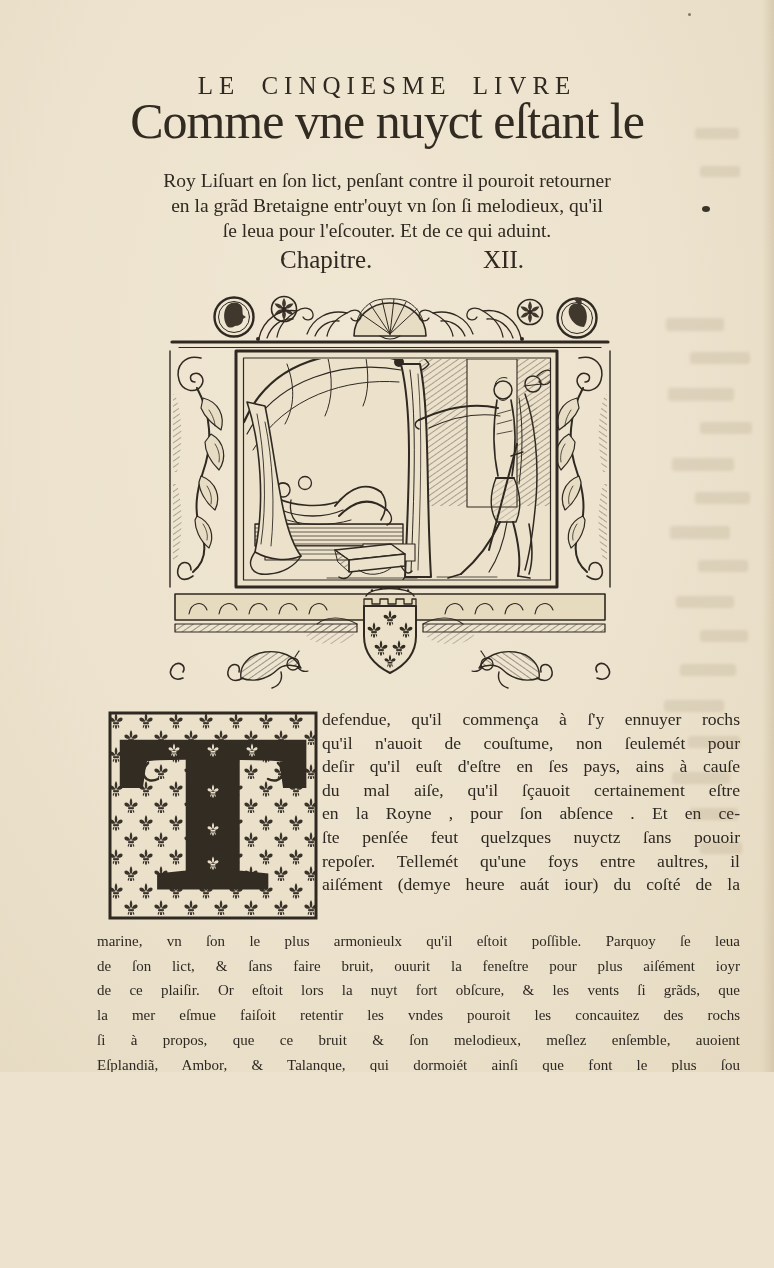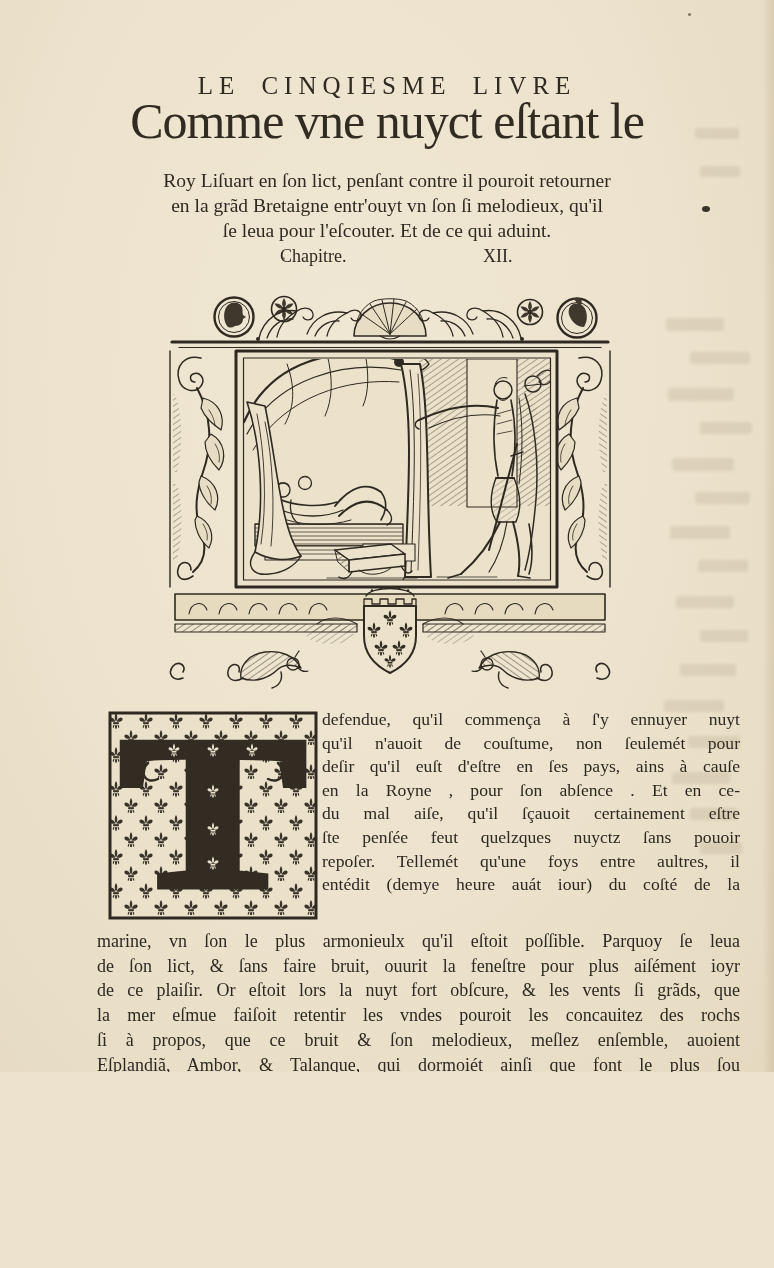--- a/index.html
+++ b/index.html
@@ -13,32 +13,32 @@
     font-size:25px;letter-spacing:6px;word-spacing:9px;color:#2f2921;
   }
   .big-title{
     position:absolute;top:92px;left:0;width:100%;text-align:center;
     font-size:50px;letter-spacing:-1px;color:#322b21;
   }
   .argument{
     position:absolute;top:168px;left:0;width:100%;text-align:center;
     font-size:19.5px;line-height:25px;color:#2f2921;
   }
-  .chapter-line{position:absolute;top:246px;left:0;width:774px;height:25px;font-size:18px;color:#2f2921;}
+  .chapter-line{position:absolute;top:246px;left:0;width:774px;height:25px;font-size:25px;color:#2f2921;}
   .chapter-label{position:absolute;left:280px;}
   .chapter-number{position:absolute;left:483px;}
   .woodcut-wrap{position:absolute;left:167px;top:294px;width:446px;height:397px;}
   .initial-wrap{position:absolute;left:108px;top:711px;width:210px;height:209px;}
   .body-indent{
     position:absolute;left:322px;top:708px;width:418px;
     font-size:17.6px;line-height:23.6px;color:#2e2822;
   }
   .body-full{
     position:absolute;left:97px;top:929px;width:643px;
-    font-size:18px;line-height:24.7px;color:#2e2822;
+    font-size:15px;line-height:24.7px;color:#2e2822;
   }
   .jln{text-align:justify;text-align-last:justify;white-space:normal;}
   .catchword-line{text-align:center;padding-right:38px;}
   .sm{position:absolute;background:rgba(125,104,72,.13);filter:blur(1.6px);border-radius:3px;}
   .speck{position:absolute;border-radius:50%;background:#3a3428;}
   .edge-shade{position:absolute;top:0;right:0;width:12px;height:100%;
     background:linear-gradient(to left, rgba(158,138,102,.22), rgba(158,138,102,0));}
   svg text{font-family:"Liberation Serif","DejaVu Serif",serif;}
 </style>
 </head>
@@ -304,28 +304,28 @@
     <use href="#fli" transform="translate(66,39) scale(0.6)" fill="#e8decb" stroke="none"></use>
     <use href="#fli" transform="translate(105,39) scale(0.6)" fill="#e8decb" stroke="none"></use>
     <use href="#fli" transform="translate(144,39) scale(0.6)" fill="#e8decb" stroke="none"></use>
     <use href="#fli" transform="translate(105,80) scale(0.6)" fill="#e8decb" stroke="none"></use>
     <use href="#fli" transform="translate(105,118) scale(0.6)" fill="#e8decb" stroke="none"></use>
     <use href="#fli" transform="translate(105,152) scale(0.6)" fill="#e8decb" stroke="none"></use>
   </svg>
   </div>
 
   <div class="body-indent">
-    <div class="jln">defendue, qu'il commença à ſ'y ennuyer nuyt</div>
+    <div class="jln">defendue, qu'il commença à ſ'y ennuyer rochs</div>
     <div class="jln">qu'il n'auoit de couſtume, non ſeulemét pour</div>
     <div class="jln">deſir qu'il euſt d'eſtre en ſes pays, ains à cauſe</div>
+    <div class="jln">du mal aiſe, qu'il ſçauoit certainement eſtre</div>
     <div class="jln">en la Royne , pour ſon abſence .  Et en ce-</div>
-    <div class="jln">du mal aiſe, qu'il ſçauoit certainement eſtre</div>
     <div class="jln">ſte penſée feut quelzques nuyctz ſans pouoir</div>
     <div class="jln">repoſer. Tellemét qu'une foys entre aultres, il</div>
-    <div class="jln">entédit (demye heure auát iour) du coſté de la</div>
+    <div class="jln">aiſément (demye heure auát iour) du coſté de la</div>
   </div>
 
   <div class="body-full">
     <div class="jln">marine, vn ſon le plus armonieulx qu'il eſtoit poſſible. Parquoy ſe leua</div>
     <div class="jln">de ſon lict, &amp; ſans faire bruit, ouurit la feneſtre pour plus aiſément ioyr</div>
     <div class="jln">de ce plaiſir. Or eſtoit lors la nuyt fort obſcure, &amp; les vents ſi grãds, que</div>
     <div class="jln">la mer eſmue faiſoit retentir les vndes pouroit les concauitez des rochs</div>
     <div class="jln">ſi à propos, que ce bruit &amp; ſon melodieux, meſlez enſemble, auoient</div>
     <div class="jln">Eſplandiã, Ambor, &amp; Talanque, qui dormoiét ainſi que font le plus ſou</div>
     <div class="catchword-line">ceſte mu-</div>

